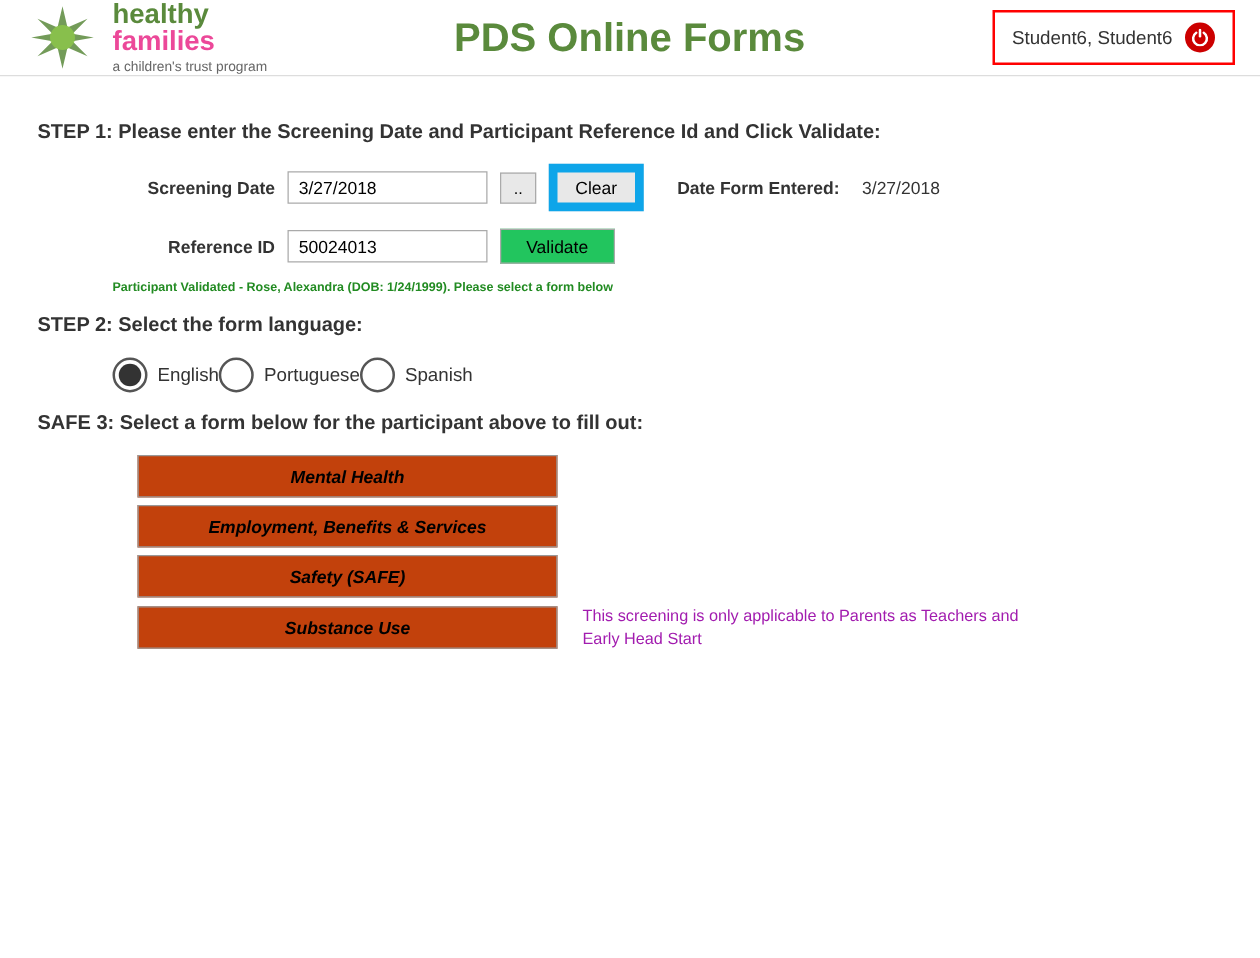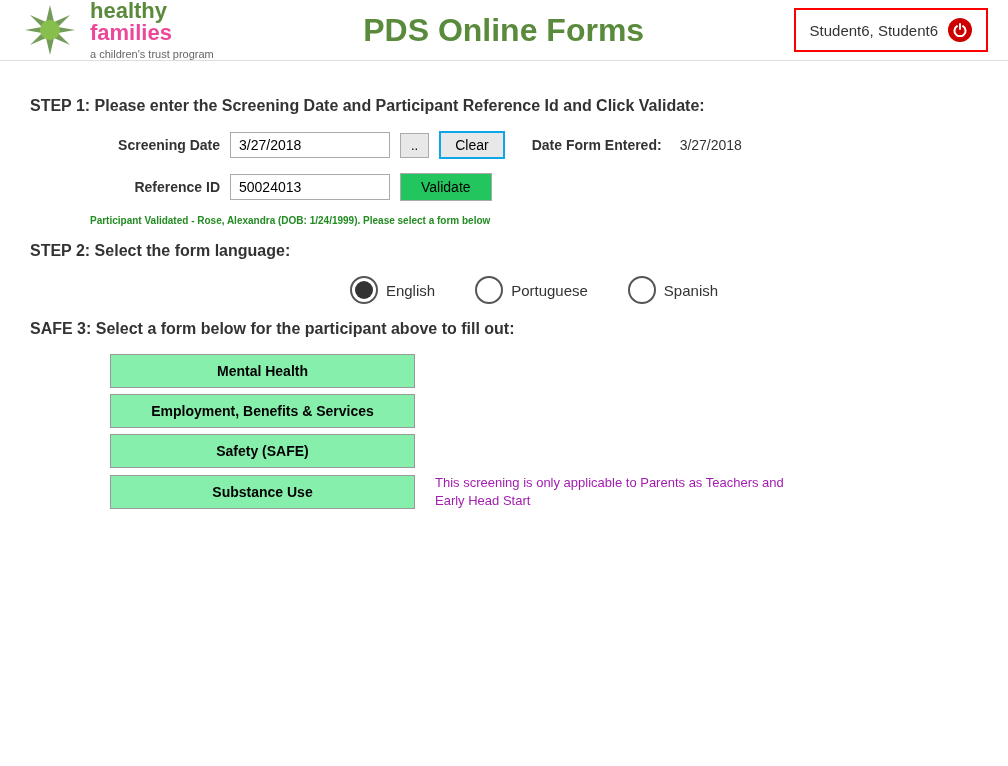--- a/index.html
+++ b/index.html
@@ -109,21 +109,21 @@
 
     .btn-small {
       border: 1px solid #aaa;
       background: #e8e8e8;
       padding: 4px 10px;
       cursor: pointer;
       font-size: 13px;
     }
 
     .btn-clear {
-      border: 2px solid #0ea5e9;
+      border: 7px solid #0ea5e9;
       background: #e8e8e8;
       padding: 4px 14px;
       cursor: pointer;
       font-size: 14px;
     }
 
     .date-entered-label {
       font-weight: bold;
       margin-left: 17px;
     }
@@ -144,24 +144,22 @@
       font-weight: bold;
       margin-left: 60px;
       margin-bottom: 16px;
       font-size: 10px;
     }
 
     
     .language-row {
       display: flex;
       align-items: center;
-      gap: 40px;
       margin-left: 60px;
       margin-top: 12px;
-      justify-content: center;
     }
 
     .radio-option {
       display: flex;
       align-items: center;
       gap: 8px;
       cursor: pointer;
     }
 
     .radio-outer {
@@ -194,27 +192,28 @@
     }
 
     .form-btn-row {
       display: flex;
       align-items: center;
       gap: 20px;
     }
 
     .form-select-btn {
       border: 1px solid #999;
-      background: #86efac;
+      background: #c2410c;
       padding: 8px 0;
-      width: 305px;
+      width: 336px;
       text-align: center;
       font-size: 14px;
       font-weight: bold;
       cursor: pointer;
+      font-style: italic;
     }
 
     .form-btn-note {
       font-size: 13px;
       color: #a21caf;
       max-width: 360px;
       line-height: 1.4;
     }
   </style>
 </head>

